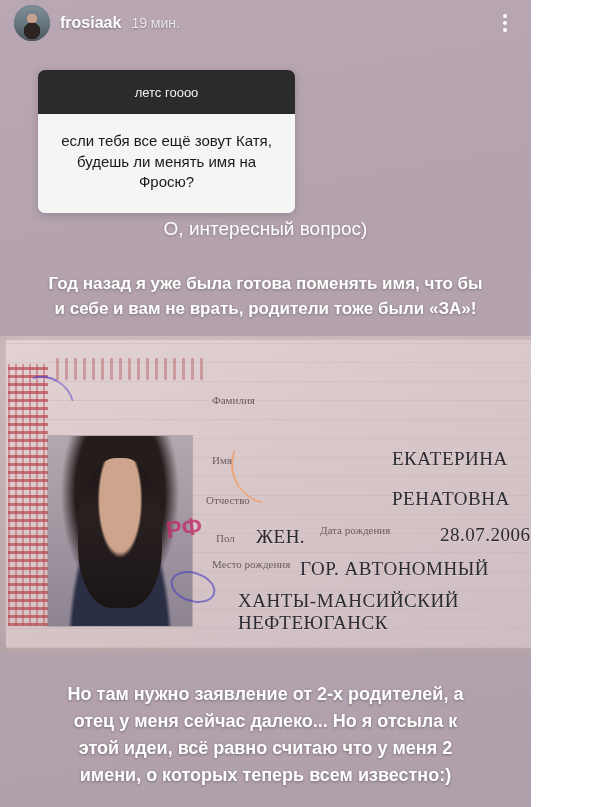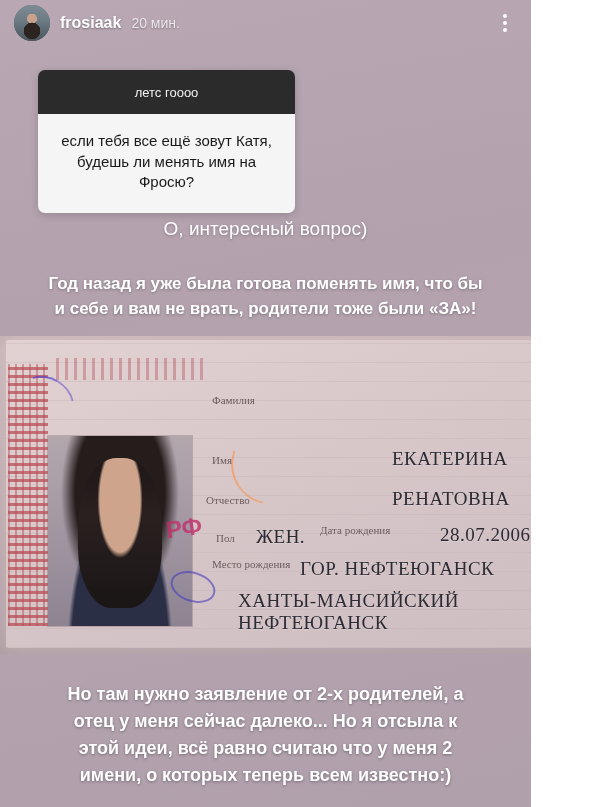--- a/index.html
+++ b/index.html
@@ -271,21 +271,21 @@
 </head>
 <body>
 
 <div class="story">
 
   <div class="header">
     <div class="avatar">
       <div class="av-img"></div>
     </div>
     <div class="username">frosiaak</div>
-    <div class="timestamp">20 мин.</div>
+    <div class="timestamp">19 мин.</div>
     <div class="menu-icon">
       <i></i>
       <i></i>
       <i></i>
     </div>
   </div>
 
   <div class="question-sticker">
     <div class="question-title">летс гоооо</div>
     <div class="question-body">если тебя все ещё зовут Катя, будешь ли менять имя на Фросю?</div>
@@ -310,19 +310,19 @@
     <div class="field-label l-name">Имя</div>
     <div class="field-label l-patr">Отчество</div>
     <div class="field-label l-sex">Пол</div>
     <div class="field-label l-dob">Дата рождения</div>
     <div class="field-label l-place">Место рождения</div>
 
     <div class="field-value v-name">ЕКАТЕРИНА</div>
     <div class="field-value v-patr">РЕНАТОВНА</div>
     <div class="field-value v-sex">ЖЕН.</div>
     <div class="field-value v-dob">28.07.2006</div>
-    <div class="field-value v-place1">ГОР. НЕФТЕЮГАНСК</div>
+    <div class="field-value v-place1">ГОР. АВТОНОМНЫЙ</div>
     <div class="field-value v-place2">ХАНТЫ-МАНСИЙСКИЙ НЕФТЕЮГАНСК</div>
   </div>
 
   <div class="answer-line answer-3">Но там нужно заявление от 2-х родителей, а отец у меня сейчас далеко... Но я отсыла к этой идеи, всё равно считаю что у меня 2 имени, о которых теперь всем известно:)</div>
 
 </div>
 
 </body></html>

